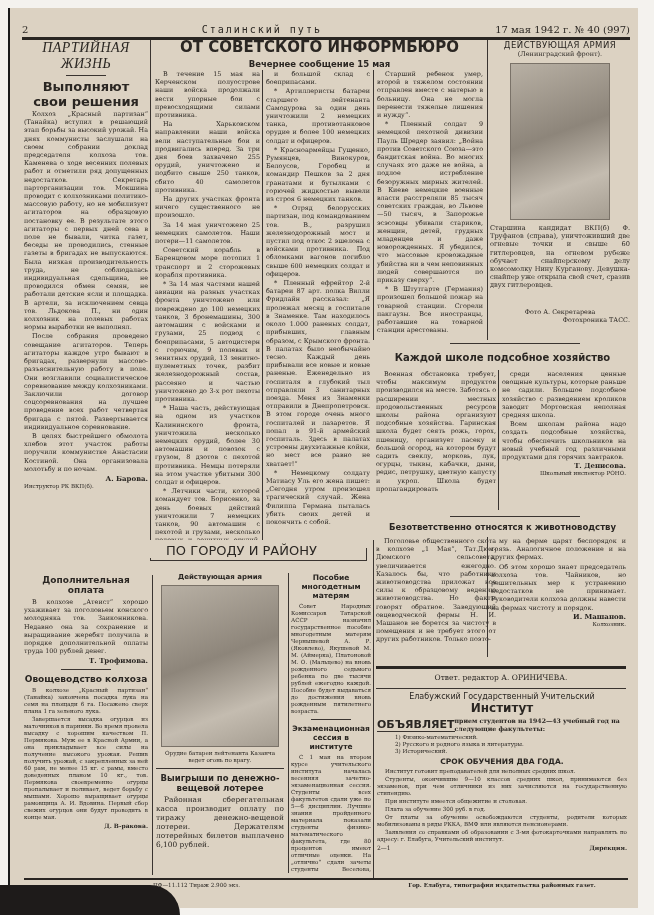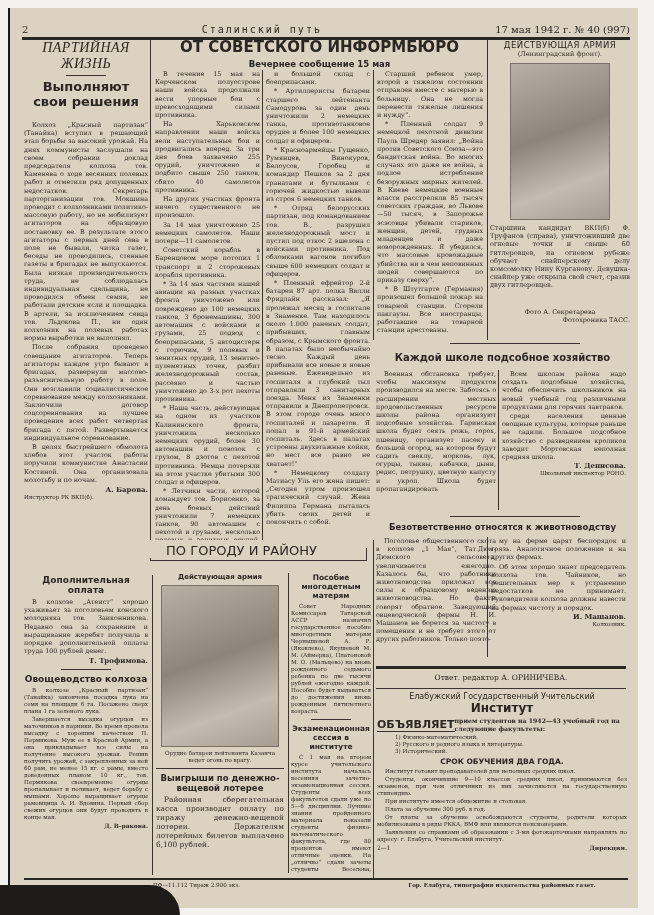--- a/index.html
+++ b/index.html
@@ -30,21 +30,21 @@
 
 <div class="abs masthead">
   <span>2</span>
   <span class="title">Сталинский путь</span>
   <span>17 мая 1942 г. № 40 (997)</span>
 </div>
 
 <div class="abs col" style="left:24px;top:40px;width:124px;height:500px;">
   <div class="rubric">ПАРТИЙНАЯ ЖИЗНЬ</div>
   <div class="hrule" style="position:relative;width:40px;margin:3px auto;"></div>
-  <div class="h-big" style="font-size:13px;line-height:15px;margin-bottom:12px;">Выполняют свои решения</div>
+  <div class="h-big" style="font-size:13px;line-height:15px;margin-bottom:1px;">Выполняют свои решения</div>
   <div class="txt">
     <p>Колхоз „Красный партизан“ (Танайка) вступил в решающий этап борьбы за высокий урожай. На днях коммунисты заслушали на своем собрании доклад председателя колхоза тов. Каменева о ходе весенних полевых работ и отметили ряд допущенных недостатков. Секретарь парторганизации тов. Мокшина проводит с колхозниками политико-массовую работу, но не мобилизует агитаторов на образцовую постановку ее. В результате этого агитаторы с первых дней сева в поле не бывали, читка газет, беседы не проводились, стенные газеты в бригадах не выпускаются. Была низкая производительность труда, не соблюдалась индивидуальная сдельщина, не проводился обмен семян, не работали детские ясли и площадка. В артели, за исключением севца тов. Льдокова П., ни один колхозник на полевых работах нормы выработки не выполнял.</p>
     <p>После собрания проведено совещание агитаторов. Теперь агитаторы каждое утро бывают в бригадах, развернули массово-разъяснительную работу в поле. Они возглавили социалистическое соревнование между колхозниками. Заключили договор соцсоревнования на лучшее проведение всех работ четвертая бригада с пятой. Развертывается индивидуальное соревнование.</p>
     <p>В целях быстрейшего обмолота хлебов этот участок работы поручили коммунистке Анастасии Костиной. Она организовала молотьбу и по ночам.</p>
   </div>
   <div class="sign">А. Барова.</div>
   <div class="small">Инструктор РК ВКП(б).</div>
 </div>
 <div class="vrule" style="left:150px;top:40px;height:500px;"></div>
 
@@ -88,22 +88,22 @@
   <div style="font-size:6.4px;text-align:right;">Фотохроника ТАСС.</div>
 </div>
 
 <div class="hrule" style="left:450px;top:343px;width:130px;"></div>
 <div class="abs h-big" style="left:375px;top:352px;width:255px;font-size:10px;">Каждой школе подсобное хозяйство</div>
 <div class="abs col txt" style="left:376px;top:370px;width:120px;height:150px;">
   <p>Военная обстановка требует, чтобы максимум продуктов производился на месте. Заботясь о расширении местных продовольственных ресурсов школы района организуют подсобные хозяйства. Гаринская школа будет сеять рожь, горох, пшеницу, организует пасеку и большой огород, на котором будут садить свеклу, морковь, лук, огурцы, тыквы, кабачки, дыни, редис, петрушку, цветную капусту и укроп. Школа будет пропагандировать</p>
 </div>
 <div class="vrule" style="left:498px;top:370px;height:140px;"></div>
 <div class="abs col txt" style="left:502px;top:370px;width:124px;height:150px;">
+  <p>среди населения ценные овощные культуры, которые раньше не садили. Большое подсобное хозяйство с разведением кроликов заводит Мортовская неполная средняя школа.</p>
   <p>Всем школам района надо создать подсобные хозяйства, чтобы обеспечить школьников на новый учебный год различными продуктами для горячих завтраков.</p>
-  <p>среди населения ценные овощные культуры, которые раньше не садили. Большое подсобное хозяйство с разведением кроликов заводит Мортовская неполная средняя школа.</p>
   <div class="sign">Т. Денисова.</div>
   <div class="small" style="text-align:right;">Школьный инспектор РОНО.</div>
 </div>
 
 <div class="hrule" style="left:450px;top:516px;width:130px;"></div>
 <div class="abs h-big" style="left:375px;top:522px;width:255px;font-size:8.5px;">Безответственно относятся к животноводству</div>
 <div class="abs col txt" style="left:376px;top:537px;width:120px;height:130px;">
   <p>Поголовье общественного скота в колхозе „1 Мая“, Тат.Дюм-Дюмского сельсовета, увеличивается ежегодно. Казалось бы, что работники животноводства приложат все силы к образцовому ведению животноводства. Но факты говорят обратное. Заведующий овцеводческой фермы Н. И. Машанов не борется за чистоту в помещения и не требует этого от других работников. Только поэто-</p>
 </div>
 <div class="vrule" style="left:487px;top:537px;height:120px;"></div>

